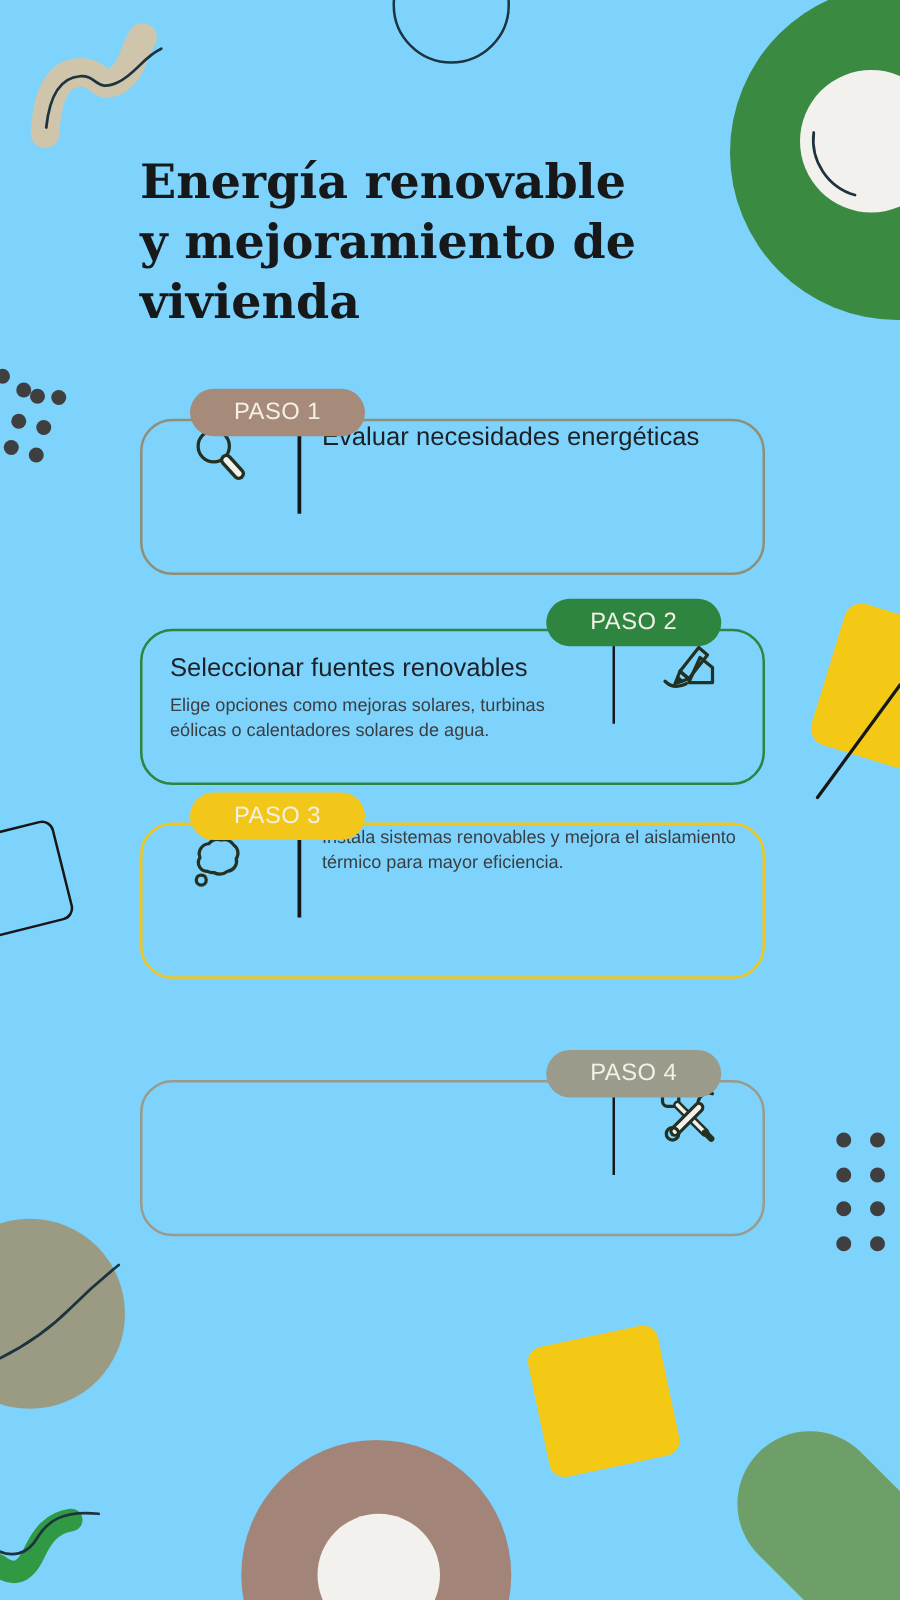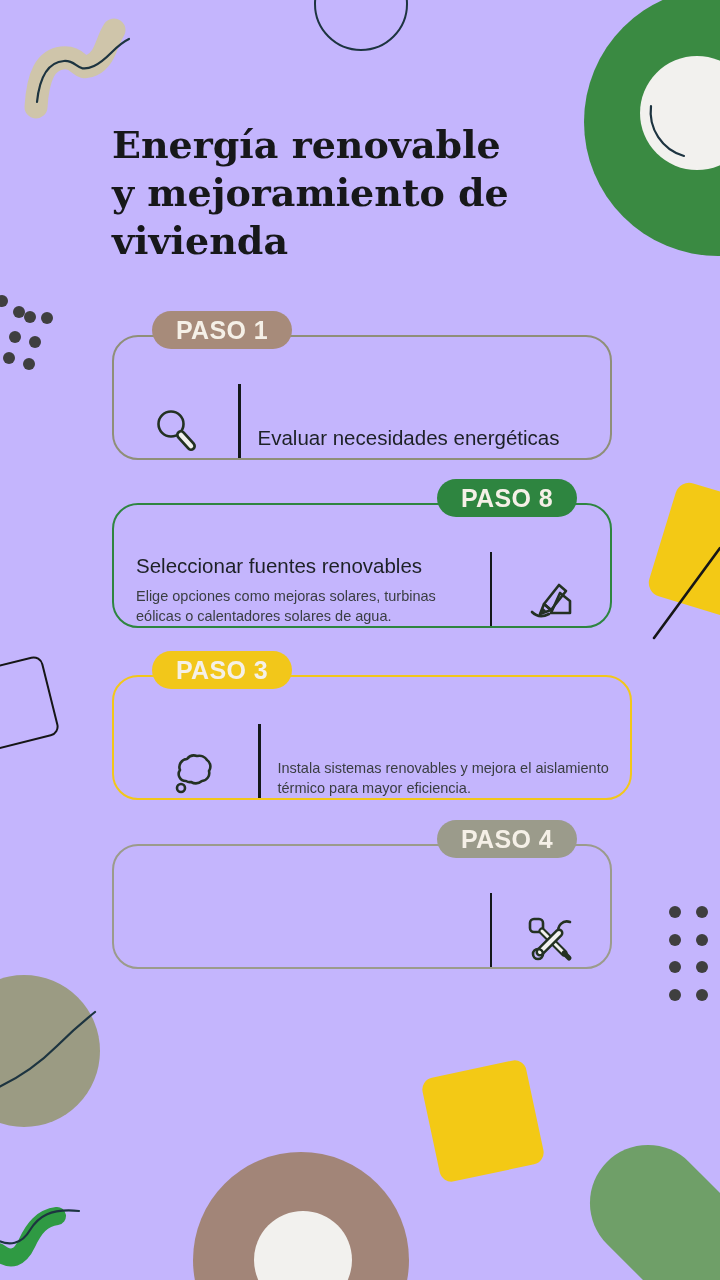--- a/index.html
+++ b/index.html
@@ -1,41 +1,41 @@
 <!DOCTYPE html>
 <html><head>
 <meta charset="utf-8">
 <style>
   html,body{margin:0;padding:0;}
   body{width:720px;height:1280px;font-family:"Liberation Sans",sans-serif;}
-  .canvas{position:relative;width:720px;height:1280px;background:#c4b5fd;overflow:hidden;}
+  .canvas{position:relative;width:720px;height:1280px;background:#7dd3fc;overflow:hidden;}
 
   
   .decor{position:absolute;z-index:1;}
   .dot{position:absolute;width:12px;height:12px;border-radius:50%;background:#3f3f3f;}
 
   
   .title{position:absolute;left:112px;top:96px;z-index:2;
          font-family:"DejaVu Serif",serif;font-weight:bold;
          font-size:38px;line-height:48px;color:#17181a;white-space:pre-line;}
 
   
   .card{position:absolute;left:112px;width:496px;height:121px;z-index:2;
         border:2.5px solid var(--border);border-radius:26px;}
   .pill{position:absolute;top:-26px;width:140px;height:38px;border-radius:19px;
         background:var(--accent);display:flex;align-items:center;justify-content:center;}
   .icon-left  .pill{left:38px;}
   .icon-right .pill{right:33px;}
-  .pill span{font-weight:bold;font-size:25px;letter-spacing:.4px;color:#f5f0e7;}
-  .row{display:flex;align-items:flex-end;height:100%;}
+  .pill span{font-weight:normal;font-size:19px;letter-spacing:.4px;color:#f5f0e7;}
+  .row{display:flex;align-items:flex-start;height:100%;}
   .icon-zone{width:124px;flex:none;display:flex;align-items:center;justify-content:center;}
   .icon-right .icon-zone{width:118px;}
   .divider{width:2.5px;height:74px;background:#14181a;flex:none;}
   .text-zone{width:336px;padding-left:17px;}
-  .icon-right .text-zone{width:330px;padding-left:22px;padding-right:36px;}
+  .icon-right .text-zone{width:330px;padding-left:22px;padding-right:36px;margin-top:17px;}
   .text-zone h2{margin:0 0 7px 0;font-size:20.5px;font-weight:500;color:#1d2126;line-height:26px;}
   .text-zone p{margin:0;font-size:14.5px;line-height:20px;color:#3a3e42;}
   svg{display:block;}
 </style>
 </head>
 <body>
 
 <div class="canvas">
 
   <svg class="decor" style="left:10px;top:10px" width="140" height="110" viewBox="0 0 140 110">
@@ -115,59 +115,59 @@
       </div>
       <div class="divider"></div>
       <div class="text-zone">
         <h2>Evaluar necesidades energéticas</h2>
       </div>
     </div>
   </section>
 
   <section class="card icon-right" style="top: 503px; --accent: #2e8540; --border: #2e8540;">
     <div class="pill">
-      <span>PASO 8</span>
+      <span>PASO 2</span>
     </div>
     <div class="row">
       <div class="text-zone">
         <h2>Seleccionar fuentes renovables</h2>
         <p>Elige opciones como mejoras solares, turbinas eólicas o calentadores solares de agua.</p>
       </div>
       <div class="divider"></div>
       <div class="icon-zone">
         <svg width="54" height="54" viewBox="0 0 54 54" fill="none" stroke="#233122" stroke-width="2.6" stroke-linecap="round" stroke-linejoin="round">
           <path d="M8 40 q7 7 17 2"></path>
           <path d="M27 41 L46 41 L46 29 L36 21 Z"></path>
           <path d="M20 32 L35 13 L42 19 L27 38 Z"></path>
           <path d="M20 32 L27 38 L16 42 Z"></path>
           <path d="M18.5 35.5 L22 38.5 L16 42 Z" fill="#233122" stroke="none"></path>
         </svg>
       </div>
     </div>
   </section>
 
-  <section class="card icon-left" style="top: 675px; padding-left: 20px; --accent: #f2c71a; --border: #f2c71a;">
+  <section class="card icon-left" style="top: 658px; --accent: #f2c71a; --border: #f2c71a;">
     <div class="pill">
       <span>PASO 3</span>
     </div>
     <div class="row">
       <div class="icon-zone">
         <svg width="54" height="54" viewBox="0 0 54 54" fill="none" stroke="#233122" stroke-width="2.6" stroke-linecap="round" stroke-linejoin="round">
           <path d="M17 37 a7 7 0 0 1 -6 -11 a8 8 0 0 1 7 -11 a9 9 0 0 1 10 -3 a9 9 0 0 1 10 4 a8 8 0 0 1 2 11 a8 8 0 0 1 -7 10 a10 10 0 0 1 -11 1 a7 7 0 0 1 -5 -1 z"></path>
           <circle cx="12" cy="44" r="4"></circle>
         </svg>
       </div>
       <div class="divider"></div>
       <div class="text-zone">
         <p>Instala sistemas renovables y mejora el aislamiento térmico para mayor eficiencia.</p>
       </div>
     </div>
   </section>
 
-  <section class="card icon-right" style="top: 844px; --accent: #9b9b8b; --border: #9b9b8b;">
+  <section class="card icon-right" style="top: 864px; --accent: #9b9b8b; --border: #9b9b8b;">
     <div class="pill">
       <span>PASO 4</span>
     </div>
     <div class="row">
       <div class="text-zone">
       </div>
       <div class="divider"></div>
       <div class="icon-zone">
         <svg width="54" height="54" viewBox="0 0 54 54" fill="none" stroke="#233122" stroke-width="2.6" stroke-linecap="round" stroke-linejoin="round">
           <rect x="6" y="6" width="13" height="13" rx="4"></rect>

